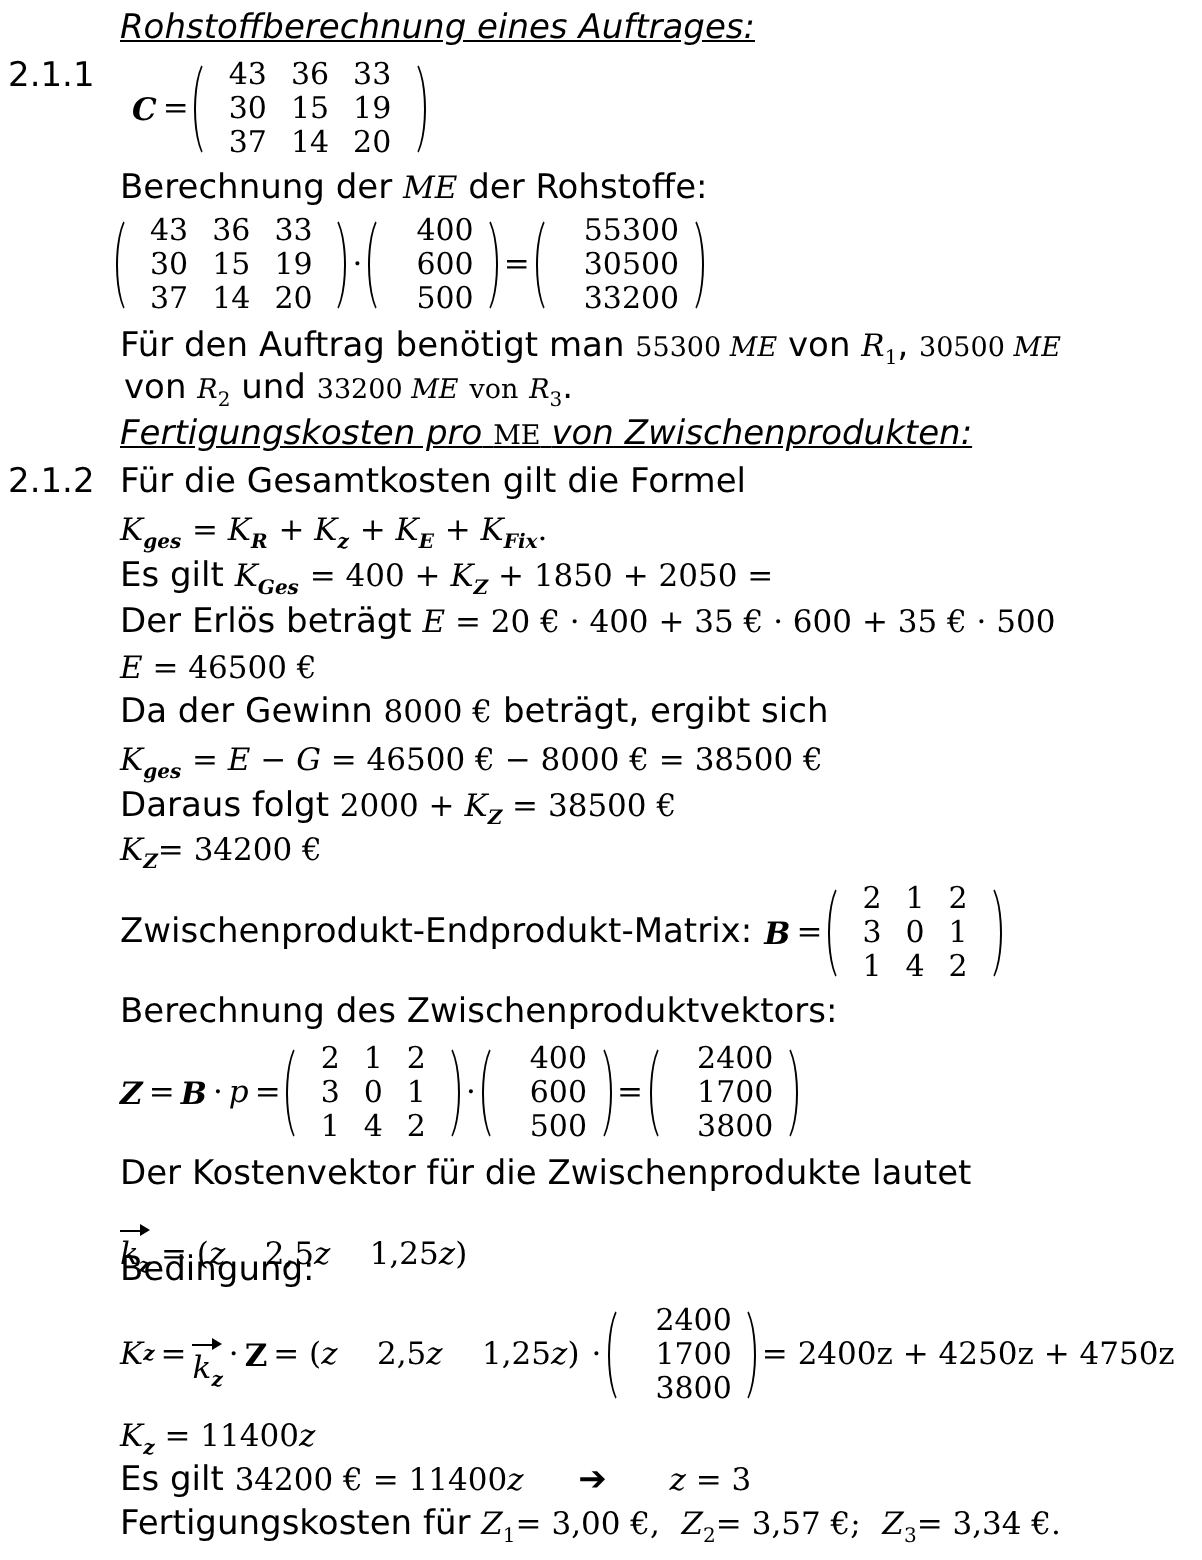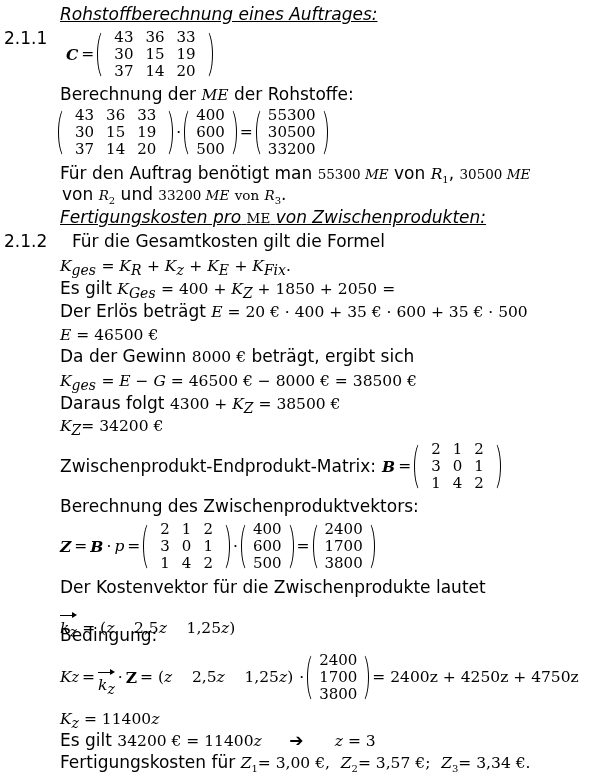--- a/index.html
+++ b/index.html
@@ -8,37 +8,37 @@
     font-family: "DejaVu Sans", sans-serif; font-size: 17px; color: #000;
   }
   .line { position: absolute; white-space: nowrap; line-height: 20px; }
   .sec-num { position: absolute; left: 4px; margin-top: 24px; }
   .sec-title { font-style: italic; text-decoration: underline; }
   .m { font-family: "DejaVu Serif", serif; font-style: italic; font-size: 15.5px; }
   .n { font-family: "DejaVu Serif", serif; font-size: 15.5px; }
   .sn { font-family: "DejaVu Serif", serif; font-size: 13.5px; }
   .sm { font-family: "DejaVu Serif", serif; font-style: italic; font-size: 13.5px; }
   .b { font-family: "DejaVu Serif", serif; font-weight: bold; font-style: italic; font-size: 15.5px; }
-  .sub { font-size: 14px; vertical-align: -4px; font-style: italic; font-family: "DejaVu Serif", serif; }
+  .sub { font-size: 10px; vertical-align: -4px; font-style: italic; font-family: "DejaVu Serif", serif; font-weight: bold; }
   .sub-up { font-size: 10px; vertical-align: -4px; font-family: "DejaVu Serif", serif; }
   .vec { position: relative; display: inline-block; margin-top: 16px; }
   .vec::before {
     content: ""; position: absolute; left: 0; right: 2px; top: -2px; height: 1px; background: #000;
   }
   .vec::after {
     content: ""; position: absolute; right: 0; top: -5px;
     border-left: 5px solid #000; border-top: 3px solid transparent; border-bottom: 3px solid transparent;
   }
   .matrix { display: inline-flex; align-items: stretch; vertical-align: middle; position: relative; }
   .paren { width: 8px; border: 1.3px solid #000; }
   .paren.l { border-right: none; border-radius: 9px 0 0 9px / 30px 0 0 30px; border-top-color: transparent; border-bottom-color: transparent; }
   .paren.r { border-left: none; border-radius: 0 9px 9px 0 / 0 30px 30px 0; border-top-color: transparent; border-bottom-color: transparent; }
   .grid { display: grid; font-family: "DejaVu Serif", serif; font-size: 15px; line-height: 17px; padding: 0 2px; }
   .grid span { text-align: center; padding: 0 6px; }
-  .grid.c1 span { padding: 0 1px; }
+  .grid.c1 span { padding: 0 1px; margin-left: 12px; }
   .op { font-family: "DejaVu Serif", serif; font-size: 15.5px; vertical-align: middle; padding: 0 3px; }
   .block { position: absolute; white-space: nowrap; display: flex; align-items: center; }
   .arrow { font-family: "DejaVu Sans", sans-serif; font-weight: bold; font-size: 17px; }
 </style>
 </head>
 <body>
 
 <div class="line" style="top:4px;left:0;">
   <span class="sec-num">2.1.1</span>
   <span class="sec-title" style="position:absolute;left:60px;">Rohstoffberechnung eines Auftrages:</span>
@@ -126,21 +126,21 @@
 
 <div class="line" style="top:207px;left:0;">
   <span class="sec-num">2.1.2</span>
   <span class="sec-title" style="position:absolute;left:60px;">
     <span>Fertigungskosten pro</span>
     <span class="sm" style="font-style:normal;font-variant:small-caps;">ME</span>
     <span>von Zwischenprodukten:</span>
   </span>
 </div>
 
-<div class="line" style="top:231px;left:72px;">Für die Gesamtkosten gilt die Formel</div>
+<div class="line" style="top:231px;left:60px;">Für die Gesamtkosten gilt die Formel</div>
 <div class="line" style="top:255px;left:60px;">
   <span class="m">K</span><span class="sub">ges</span>
   <span class="n"> = </span><span class="m">K</span><span class="sub">R</span>
   <span class="n"> + </span><span class="m">K</span><span class="sub">z</span>
   <span class="n"> + </span><span class="m">K</span><span class="sub">E</span>
   <span class="n"> + </span><span class="m">K</span><span class="sub">Fix</span><span class="n">.</span>
 </div>
 <div class="line" style="top:278px;left:60px;">
   <span>Es gilt</span>
   <span class="m">K</span><span class="sub">Ges</span>
@@ -157,21 +157,21 @@
   <span>Da der Gewinn</span>
   <span class="n">8000 €</span>
   <span>beträgt, ergibt sich</span>
 </div>
 <div class="line" style="top:370px;left:60px;">
   <span class="m">K</span><span class="sub">ges</span>
   <span class="n"> = <i>E</i> − <i>G</i> = 46500 € − 8000 € = 38500 €</span>
 </div>
 <div class="line" style="top:393px;left:60px;">
   <span>Daraus folgt</span>
-  <span class="n">4300 + </span><span class="m">K</span><span class="sub">Z</span><span class="n"> = 38500 €</span>
+  <span class="n">2000 + </span><span class="m">K</span><span class="sub">Z</span><span class="n"> = 38500 €</span>
 </div>
 <div class="line" style="top:415px;left:60px;">
   <span class="m">K</span><span class="sub">Z</span><span class="n">= 34200 €</span>
 </div>
 
 <div class="block" style="top:438px;left:60px;height:56px;">
   <span>Zwischenprodukt-Endprodukt-Matrix:</span>
   <span class="b" style="margin-left:6px;">B</span>
   <span class="op">=</span>
   <span class="matrix">

